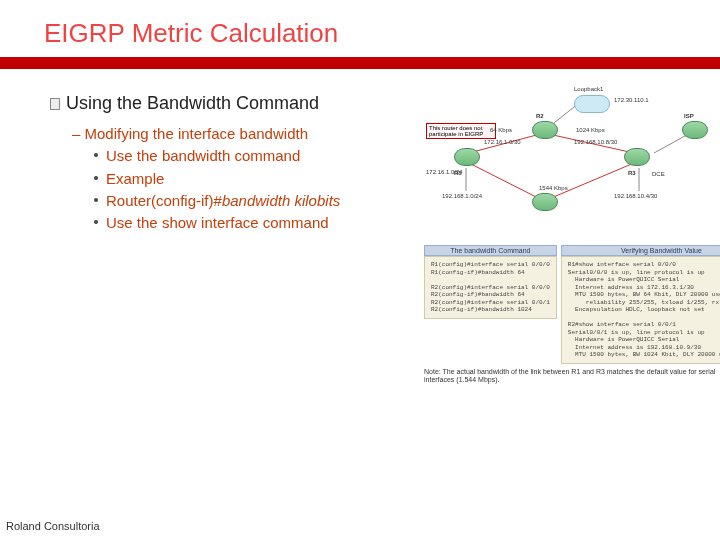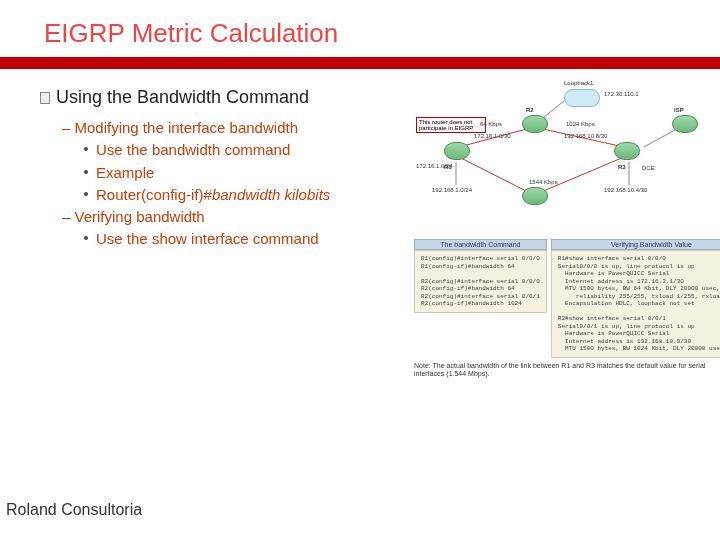--- a/index.html
+++ b/index.html
@@ -17,21 +17,22 @@
     padding: 18px 0 8px 44px;
     font-weight: normal;
   }
   .redbar {
     height: 12px;
     background: #c00000;
     width: 100%;
   }
   .content {
     display: flex;
-    padding: 18px 0 0 40px;
+    padding: 24px 0 0 40px;
+    margin-left: 10px;
   }
   .leftcol {
     width: 370px;
   }
   .rightcol {
     width: 300px;
     padding-left: 4px;
     font-size: 6px;
     color: #555;
   }
@@ -64,23 +65,23 @@
     background: #444;
     border-radius: 50%;
     margin-right: 8px;
     vertical-align: 4px;
   }
   .bul .txt { display: inline-block; width: 270px; vertical-align: top; }
   b { font-weight: normal; }
   i { }
   .footer {
     position: absolute;
-    bottom: 21px;
+    bottom: 8px;
     left: 6px;
-    font-size: 16px;
+    font-size: 11px;
     color: #333;
     text-align: right;
   }
 
   
   .diagram {
     position: relative;
     width: 290px;
     height: 150px;
     font-size: 6px;
@@ -159,21 +160,20 @@
   <div class="leftcol">
     <div class="sec">
       <span class="sq"></span><span>Using the Bandwidth Command</span>
     </div>
 
     <div class="sub">
       <div class="dash">– Modifying the interface bandwidth</div>
       <div class="bul"><span class="dot"></span><span class="txt"><span>Use the </span><b>bandwidth</b><span> command</span></span></div>
       <div class="bul"><span class="dot"></span><span class="txt">Example</span></div>
       <div class="bul"><span class="dot"></span><span class="txt"><span>Router(config-if)#</span><i>bandwidth kilobits</i></span></div>
-      <div class="dash">– Verifying bandwidth</div>
       <div class="bul"><span class="dot"></span><span class="txt"><span>Use the </span><b>show interface</b><span> command</span></span></div>
     </div>
   </div>
 
   <div class="rightcol">
 
     <div class="diagram">
       <svg class="lines" width="290" height="150">
         <line x1="45" y1="60" x2="120" y2="40" stroke="#c33" stroke-width="1"></line>
         <line x1="120" y1="40" x2="210" y2="60" stroke="#c33" stroke-width="1"></line>

